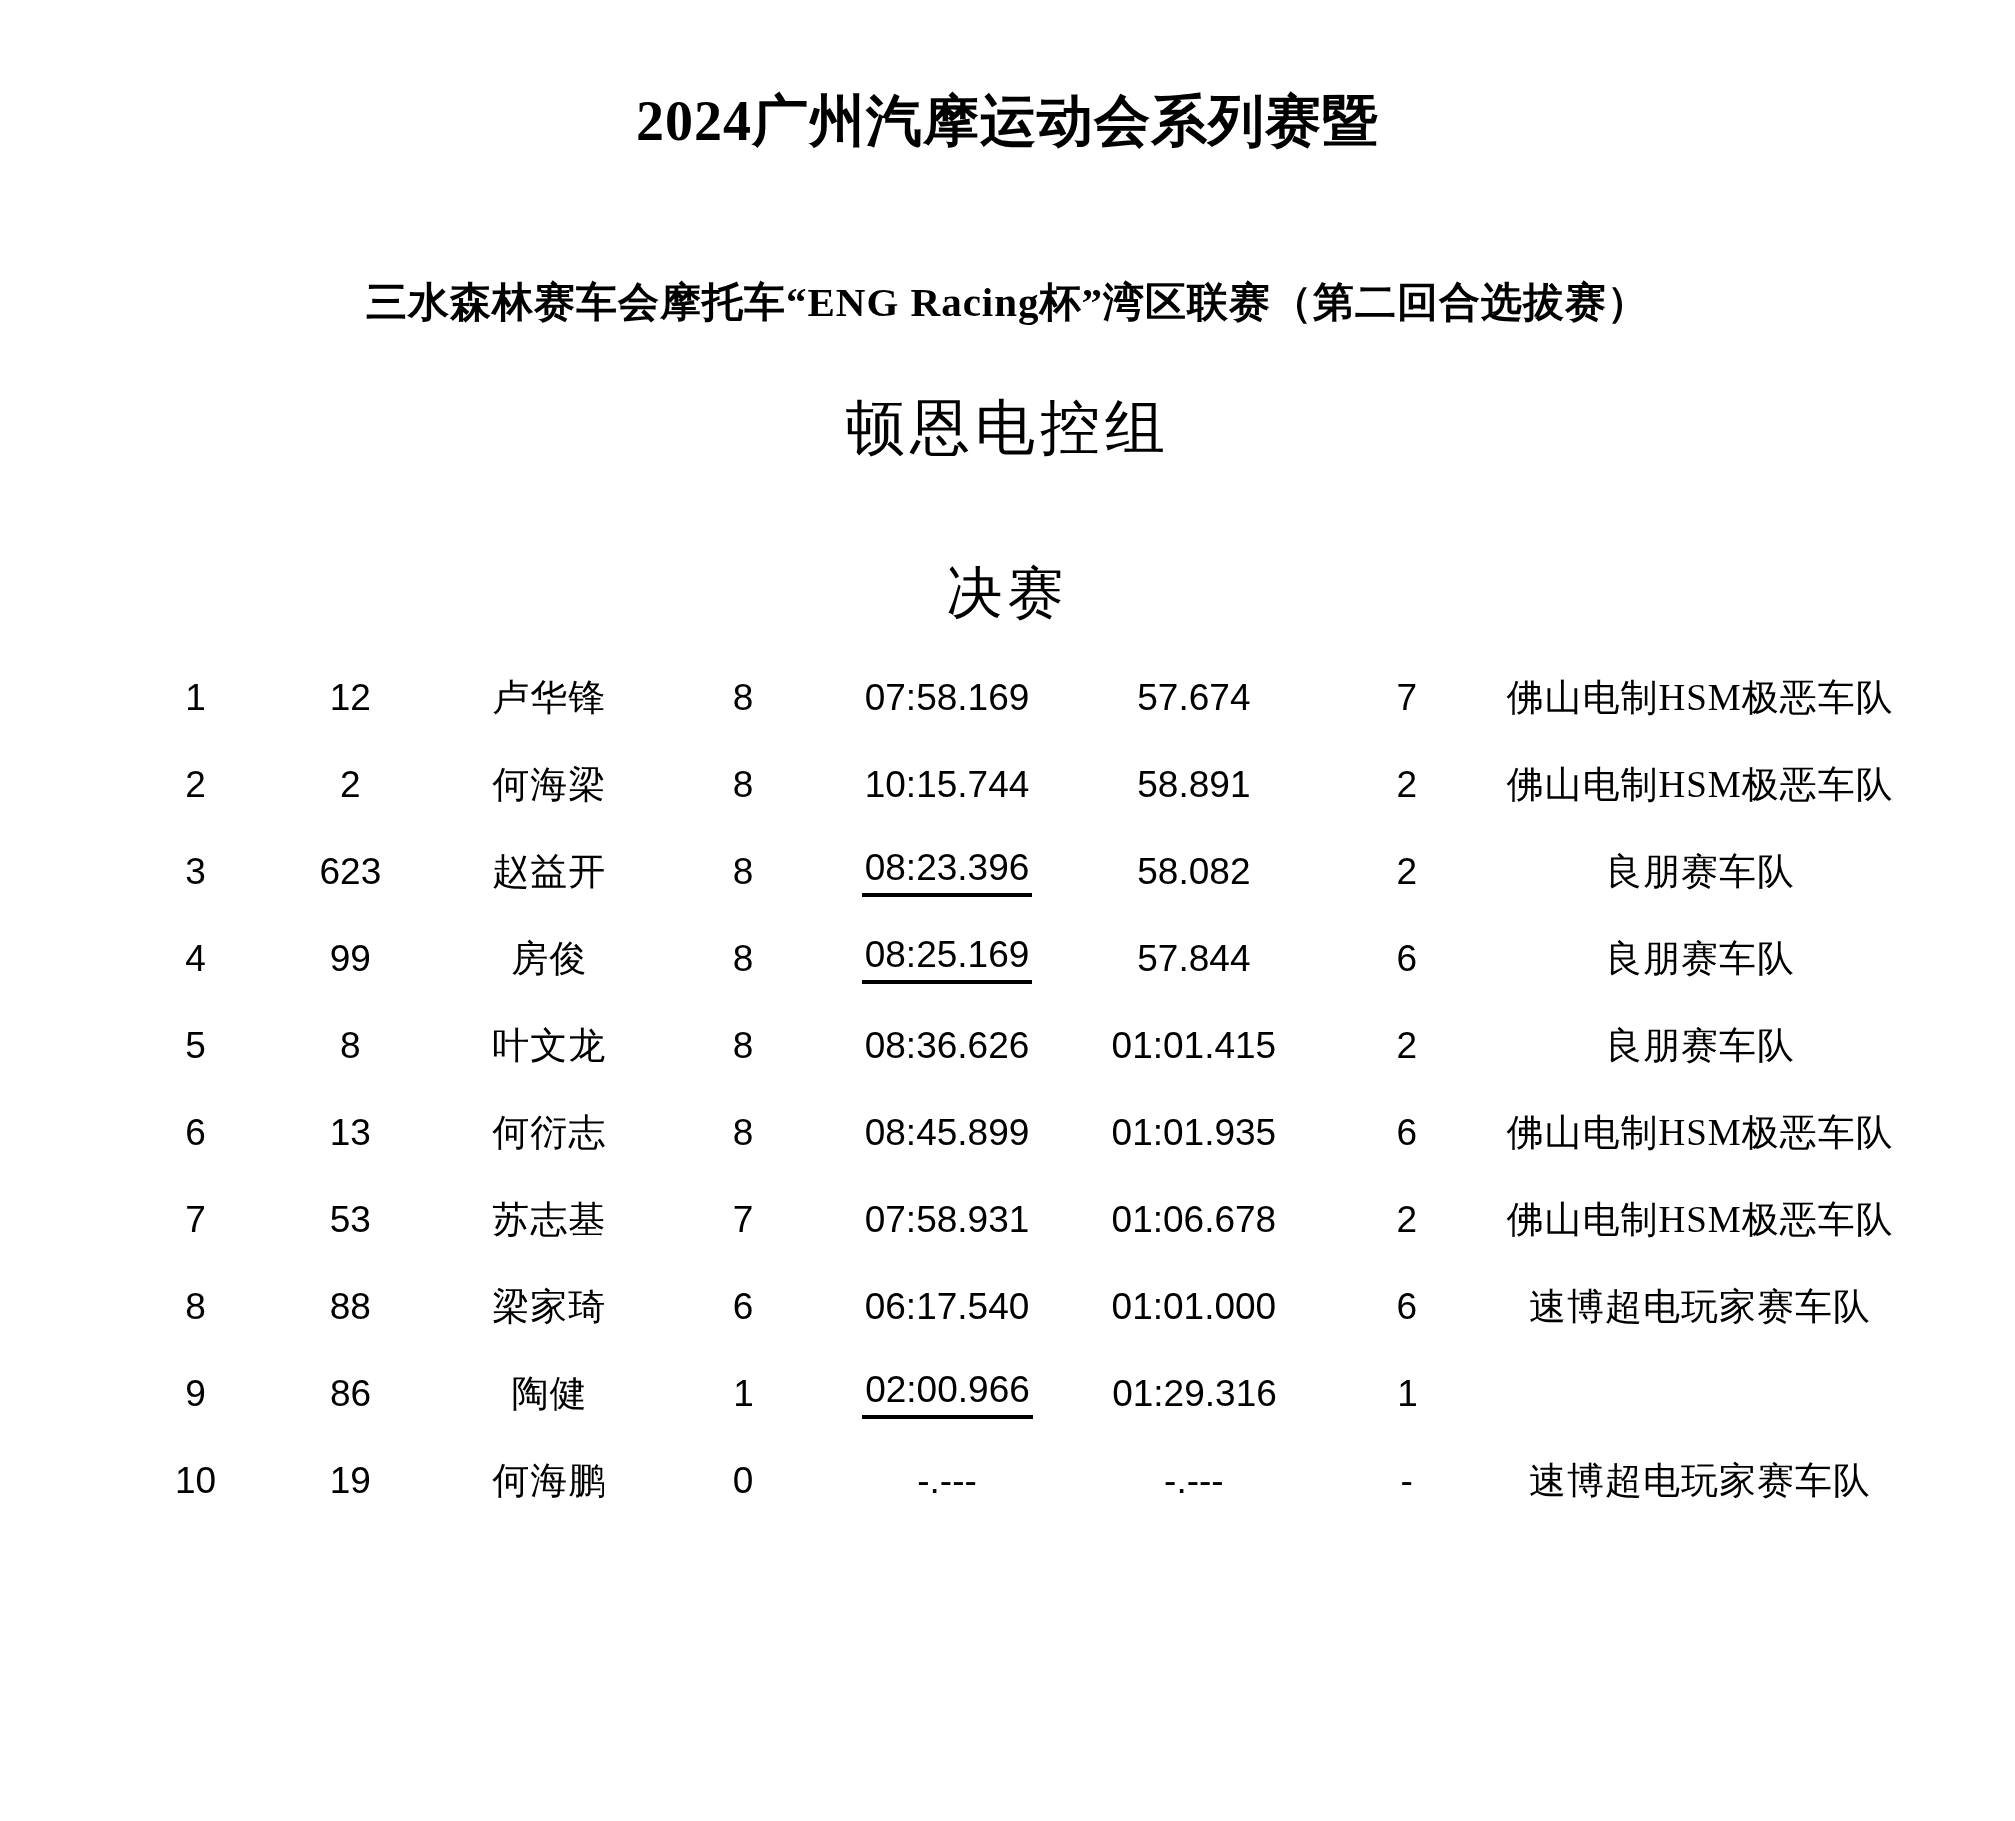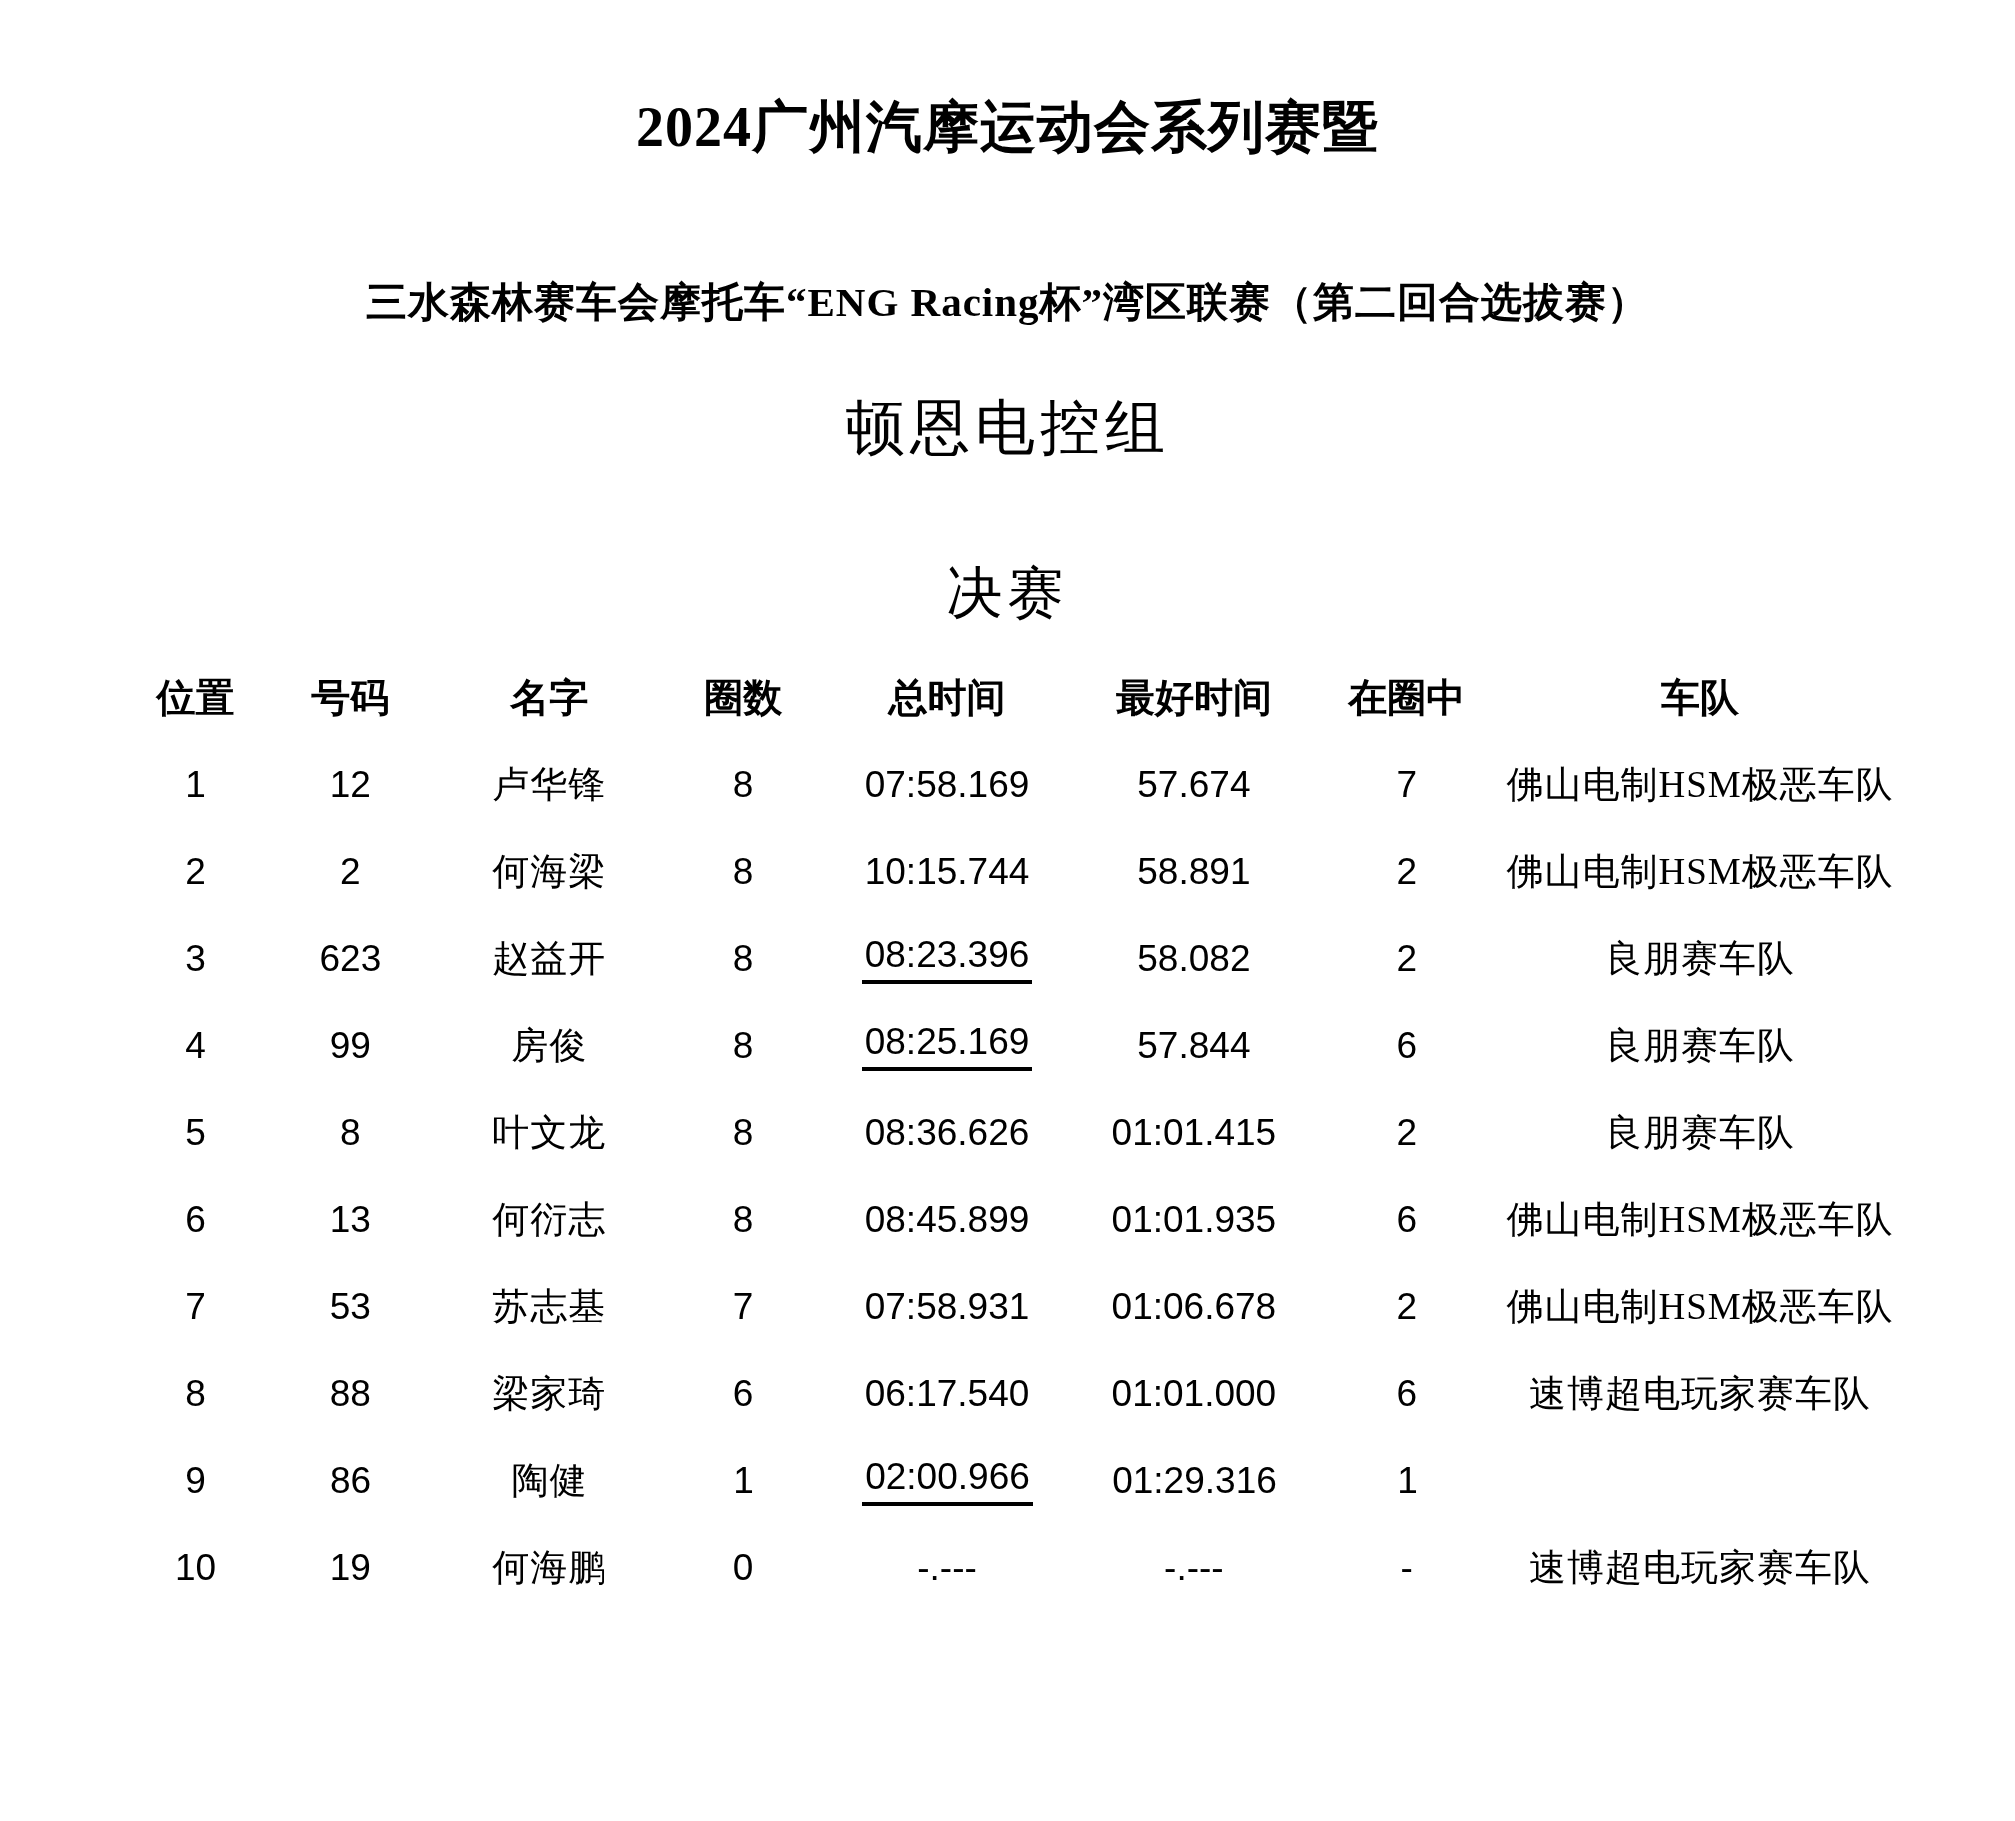--- a/index.html
+++ b/index.html
@@ -17,21 +17,21 @@
   }
   .abs-center {
     position: absolute;
     left: 0;
     width: 100%;
     text-align: center;
     transform: translateY(-50%);
     white-space: nowrap;
   }
   .doc-title {
-    top: 128px;
+    top: 122px;
     font-size: 56px;
     font-weight: bold;
     letter-spacing: 1px;
   }
   .doc-subtitle {
     top: 302px;
     font-size: 41px;
     font-weight: bold;
     letter-spacing: 1px;
   }
@@ -100,30 +100,20 @@
 </style>
 </head>
 <body>
 
 <div class="abs-center doc-title">2024广州汽摩运动会系列赛暨</div>
 <div class="abs-center doc-subtitle">三水森林赛车会摩托车“ENG Racing杯”湾区联赛（第二回合选拔赛）</div>
 <div class="abs-center doc-group">顿恩电控组</div>
 <div class="abs-center doc-session">决赛</div>
 
 <div class="results-table">
-  <div class="trow header-row">
-      <div class="c-pos">位置</div>
-      <div class="c-num">号码</div>
-      <div class="c-name">名字</div>
-      <div class="c-laps">圈数</div>
-      <div class="c-total">总时间</div>
-      <div class="c-best">最好时间</div>
-      <div class="c-inlap">在圈中</div>
-      <div class="c-team">车队</div>
-    </div>
   <div id="table-body">
       <div class="trow data-row">
         <div class="c-pos">1</div>
         <div class="c-num">12</div>
         <div class="c-name">卢华锋</div>
         <div class="c-laps">8</div>
         <div class="c-total">07:58.169</div>
         <div class="c-best">57.674</div>
         <div class="c-inlap">7</div>
         <div class="c-team">佛山电制HSM极恶车队</div>

